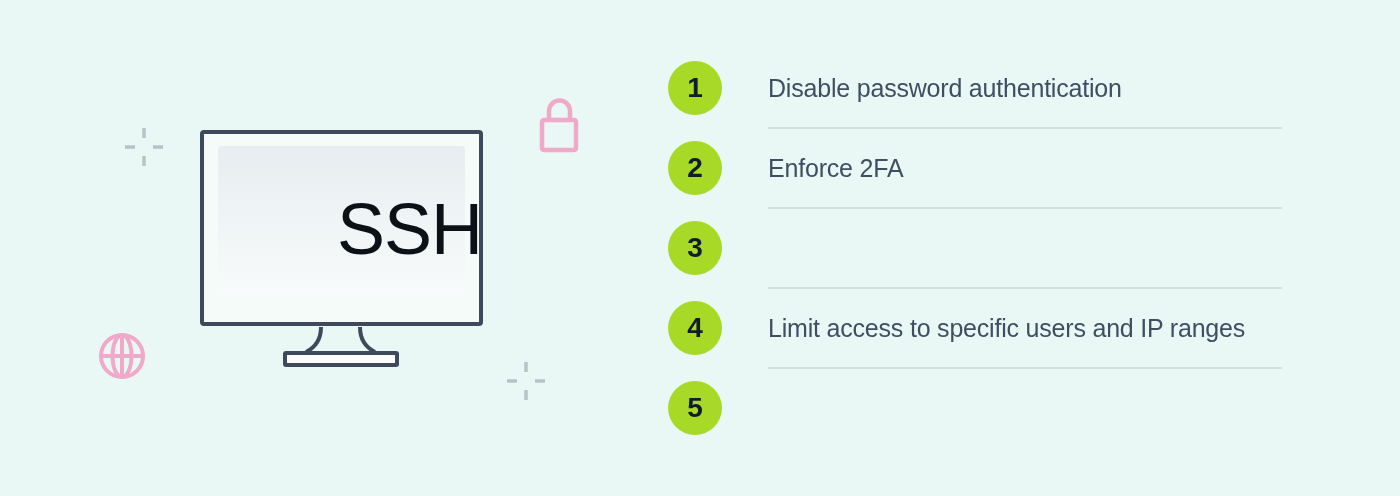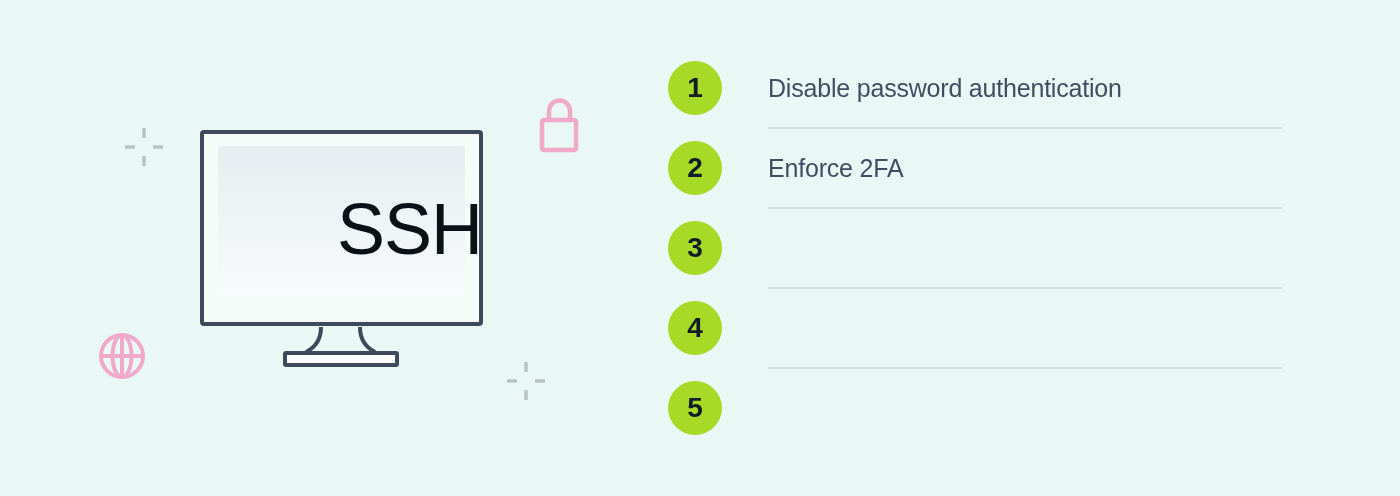--- a/index.html
+++ b/index.html
@@ -141,20 +141,21 @@
       <div class="divider"></div>
     </div>
 
     <div class="row">
       <div class="badge">3</div>
       <div class="divider"></div>
     </div>
 
     <div class="row">
       <div class="badge">4</div>
+      <div class="label">Limit access to specific users and IP ranges</div>
       <div class="divider"></div>
     </div>
 
     <div class="row">
       <div class="badge">5</div>
     </div>
 
   </div>
 </div>
 

